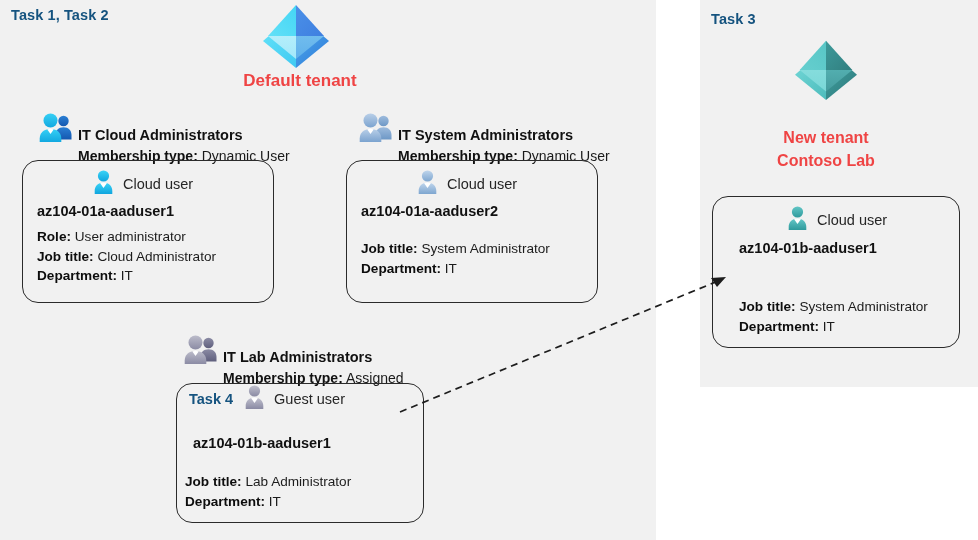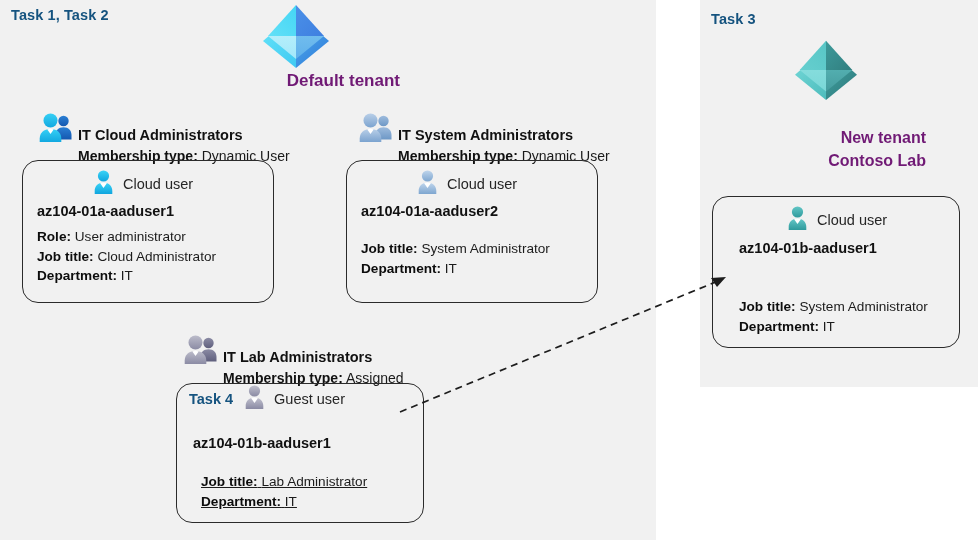--- a/index.html
+++ b/index.html
@@ -26,23 +26,23 @@
     letter-spacing:0.1px;
     white-space:nowrap;
   }
   #task12-label{left:11px;top:7px;}
   #task3-label{left:711px;top:11px;}
 
   .tenant-title{
     position:absolute;
     font-weight:bold;
     font-size:17px;
-    color:#701a75;
+    color:#ef4444;
     white-space:nowrap;
-    text-align:right;
+    text-align:center;
   }
   #default-tenant-title{left:200px;top:71px;width:200px;}
   #new-tenant-title{left:726px;top:126px;width:200px;line-height:1.45;font-size:16px;}
 
   
   .tenant-icon{position:absolute;}
 
   
   .group-block{position:absolute;}
   .group-icon{position:absolute;left:0;top:6px;}
@@ -344,21 +344,21 @@
             </linearGradient>
           </defs>
         <circle cx="12.5" cy="7" r="5.6" fill="url(#u3)"></circle>
         <path d="M12.5 13.8c-5.6 0-8.8 3.5-8.8 8.1V25h17.6v-3.1c0-4.6-3.2-8.1-8.8-8.1z" fill="url(#u3)"></path>
         <path d="M9.1 14.2 12.5 19l3.4-4.8-3.4-1z" fill="#ffffff"></path>
       </svg>
     </span>
     <span class="kind">Guest user</span>
   </div>
   <div class="card-username" style="left:16px;top:51px;">az104-01b-aaduser1</div>
-  <div class="card-attrs" style="left:24px;top:88px;text-decoration:underline;">
+  <div class="card-attrs" style="left:8px;top:88px;">
     <div>
       <b>Job title:</b>
       <span>Lab Administrator</span>
     </div>
     <div>
       <b>Department:</b>
       <span>IT</span>
     </div>
   </div>
 </div>

